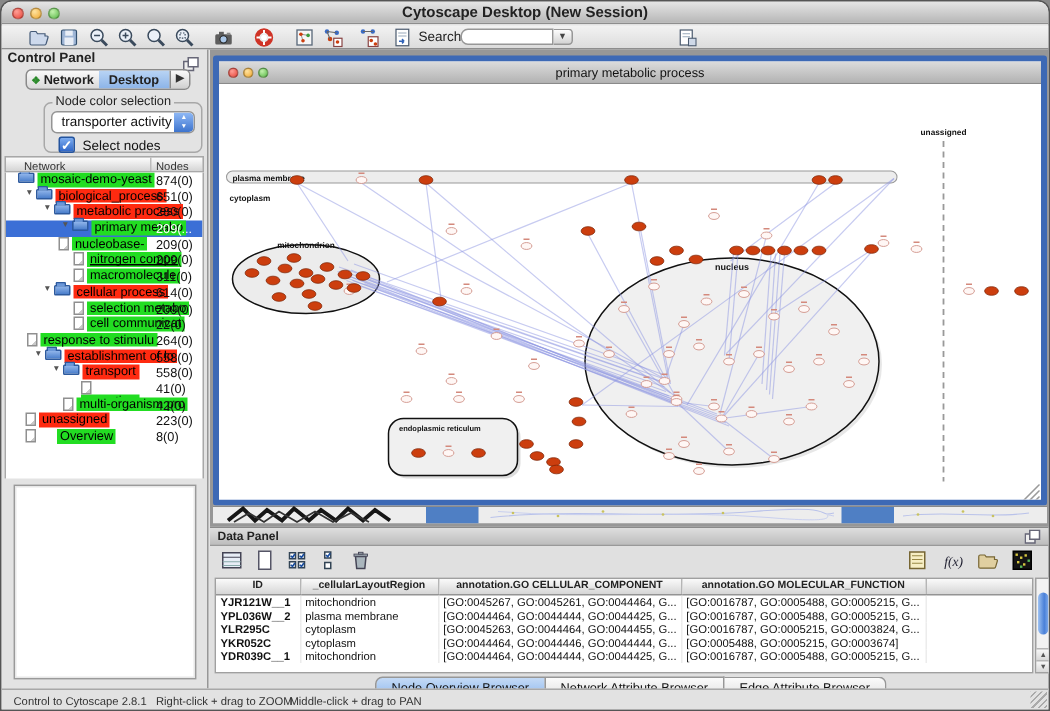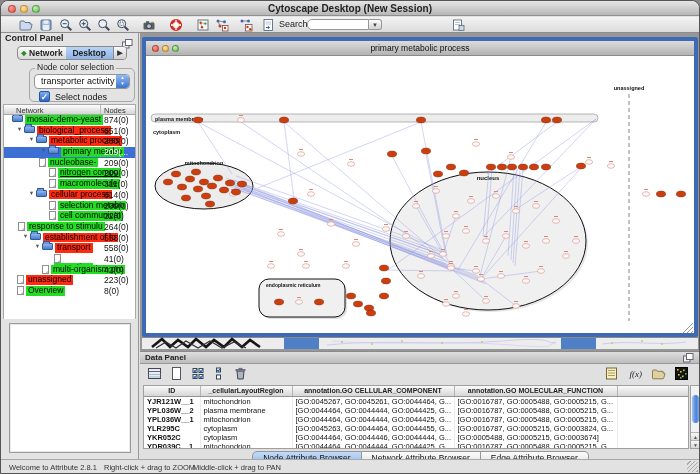--- a/index.html
+++ b/index.html
@@ -289,21 +289,21 @@
         <div class="trow" style="padding-left: 38px;">
           <span class="icn leaf"></span>
           <span class="chip green">multi-organism pro</span>
           <span class="cnt">42(0)</span>
         </div>
         <div class="trow" style="padding-left: 13px;">
           <span class="icn leaf"></span>
           <span class="chip red">unassigned</span>
           <span class="cnt">223(0)</span>
         </div>
-        <div class="trow" style="padding-left: 13px;">
+        <div class="trow" style="padding-left: 13px; gap: 12px;">
           <span class="icn leaf"></span>
           <span class="chip green">Overview</span>
           <span class="cnt">8(0)</span>
         </div>
       </div>
     <div class="birdseye"></div>
   </div>
 
   <div class="mdi">
     <div class="netwin">
@@ -644,27 +644,20 @@
                 <td></td>
               </tr>
               <tr>
                 <td>YPL036W__2</td>
                 <td>plasma membrane</td>
                 <td>[GO:0044464, GO:0044444, GO:0044425, G...</td>
                 <td>[GO:0016787, GO:0005488, GO:0005215, G...</td>
                 <td></td>
               </tr>
               <tr>
-                <td>YPL036W__1</td>
-                <td>mitochondrion</td>
-                <td>[GO:0044464, GO:0044444, GO:0044425, G...</td>
-                <td>[GO:0016787, GO:0005488, GO:0005215, G...</td>
-                <td></td>
-              </tr>
-              <tr>
                 <td>YLR295C</td>
                 <td>cytoplasm</td>
                 <td>[GO:0045263, GO:0044464, GO:0044455, G...</td>
                 <td>[GO:0016787, GO:0005215, GO:0003824, G...</td>
                 <td></td>
               </tr>
               <tr>
                 <td>YKR052C</td>
                 <td>cytoplasm</td>
                 <td>[GO:0044464, GO:0044446, GO:0044444, G...</td>
@@ -680,26 +673,26 @@
               </tr>
             </tbody>
         </table>
       </div>
       <div class="dp-scroll">
         <span class="dp-thumb"></span>
         <span class="dp-sbtn" style="bottom:8px">▲</span>
         <span class="dp-sbtn" style="bottom:0">▼</span>
       </div>
       <div id="dtabs">
-          <span class="dtab sel">Node Attribute Browser</span>
+          <span class="dtab sel">Node Overview Browser</span>
           <span class="dtab">Network Attribute Browser</span>
           <span class="dtab">Edge Attribute Browser</span>
         </div>
     </div>
   </div>
 
   <div class="statusbar">
-    <span class="st1">Welcome to Attribute 2.8.1</span>
+    <span class="st1">Control to Cytoscape 2.8.1</span>
     <span class="st2">Right-click + drag to ZOOM</span>
     <span class="st3">Middle-click + drag to PAN</span>
     <span class="grip"></span>
   </div>
 </div>
 
 </body></html>

